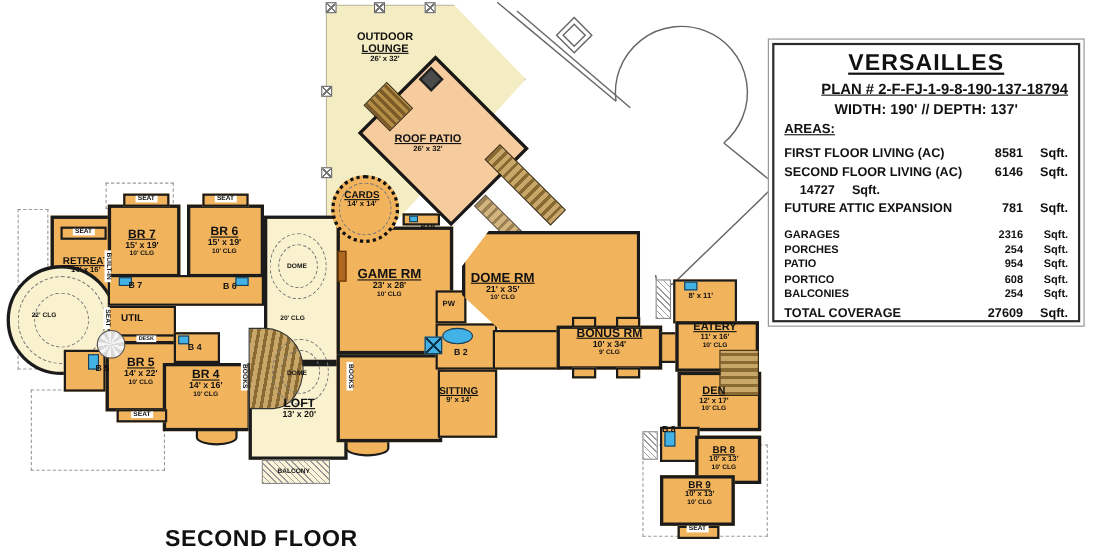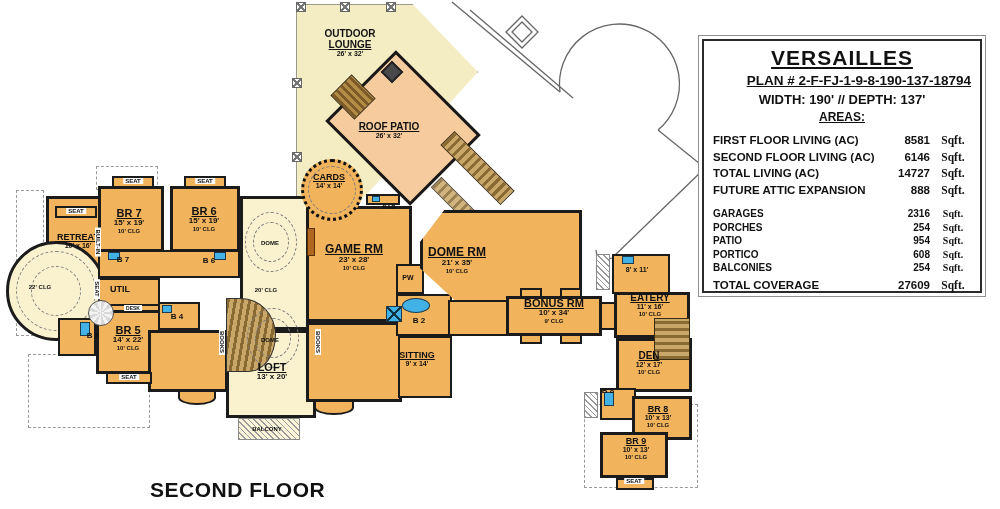--- a/index.html
+++ b/index.html
@@ -38,26 +38,26 @@
   .tag{position:absolute;transform:translate(-50%,-50%);font-weight:700;white-space:nowrap;pointer-events:none;}
   .tag.box{background:#fff;padding:0 2px;}
   .tag.rot{transform:translate(-50%,-50%) rotate(90deg);}
   
   .info-outer{position:absolute;left:698px;top:35px;width:280px;height:254px;
        border:1px solid #8f8f8f;background:#fff;padding:3px;}
   .info-inner{border:2px solid #2b2b2b;height:100%;box-sizing:border-box;padding:5px 9px 0 9px;}
   .ib-title{font-size:21px;font-weight:700;text-align:center;text-decoration:underline;letter-spacing:1px;}
   .ib-plan{font-size:13.5px;font-weight:700;text-align:right;text-decoration:underline;margin-top:3px;white-space:nowrap;}
   .ib-wd{font-size:13px;font-weight:700;text-align:center;margin-top:4px;}
-  .ib-areas{font-size:12px;font-weight:700;text-align:center;text-decoration:underline;margin-top:3px;}
+  .ib-areas{font-size:12px;font-weight:700;text-align:left;text-decoration:underline;margin-top:3px;}
   #area-rows{margin-top:8px;}
   .arow{display:flex;font-weight:700;}
   .arow .al{flex:1;text-align:left;}
   .arow .av{width:46px;text-align:right;}
-  .arow .au{width:36px;text-align:center;padding-left:5px;font-family:Liberation Serif, serif;}
+  .arow .au{width:36px;text-align:right;padding-left:5px;}
   .arow.primary{font-size:11.5px;line-height:16.5px;}
   .arow.secondary{font-size:10px;line-height:13.5px;}
   .arow.total{font-size:11.5px;line-height:17px;}
   .floor-title{position:absolute;left:150px;top:478px;width:235px;text-align:left;
        font-size:21px;font-weight:700;letter-spacing:0.5px;}
   svg.roofline{position:absolute;left:0;top:0;pointer-events:none;}
 </style>
 </head>
 <body>
 
@@ -236,20 +236,25 @@
       <div class="rc">10' CLG</div>
     </div>
     <div class="room-label" style="left: 204px; top: 205px;">
       <div class="rn u" style="font-size:11px">BR 6</div>
       <div class="rd" style="font-size:8px">15' x 19'</div>
       <div class="rc">10' CLG</div>
     </div>
     <div class="room-label" style="left: 128px; top: 324px;">
       <div class="rn u" style="font-size:11px">BR 5</div>
       <div class="rd" style="font-size:8px">14' x 22'</div>
+      <div class="rc">10' CLG</div>
+    </div>
+    <div class="room-label" style="left: 187px; top: 335px;">
+      <div class="rn u" style="font-size:11px">BR 4</div>
+      <div class="rd" style="font-size:8px">14' x 16'</div>
       <div class="rc">10' CLG</div>
     </div>
     <div class="room-label" style="left: 272px; top: 361px;">
       <div class="rn u" style="font-size:11px">LOFT</div>
       <div class="rd" style="font-size:8px">13' x 20'</div>
     </div>
     <div class="tag" style="left: 389px; top: 207px; font-size: 6px;">BAR</div>
     <div class="tag" style="left: 408px; top: 277px; font-size: 7px;">PW</div>
     <div class="tag" style="left: 419px; top: 320px; font-size: 8px;">B 2</div>
     <div class="tag" style="left: 123px; top: 259px; font-size: 8px;">B 7</div>
@@ -286,27 +291,26 @@
           <span class="al">FIRST FLOOR LIVING (AC)</span>
           <span class="av">8581</span>
           <span class="au">Sqft.</span>
         </div>
         <div class="arow primary">
           <span class="al">SECOND FLOOR LIVING (AC)</span>
           <span class="av">6146</span>
           <span class="au">Sqft.</span>
         </div>
         <div class="arow primary">
-          <span class="al">TOTAL LIVING (AC)</span>
           <span class="av">14727</span>
           <span class="au">Sqft.</span>
         </div>
         <div class="arow primary">
           <span class="al">FUTURE ATTIC EXPANSION</span>
-          <span class="av">888</span>
+          <span class="av">781</span>
           <span class="au">Sqft.</span>
         </div>
         <div class="arow secondary" style="margin-top: 9px;">
           <span class="al">GARAGES</span>
           <span class="av">2316</span>
           <span class="au">Sqft.</span>
         </div>
         <div class="arow secondary">
           <span class="al">PORCHES</span>
           <span class="av">254</span>

